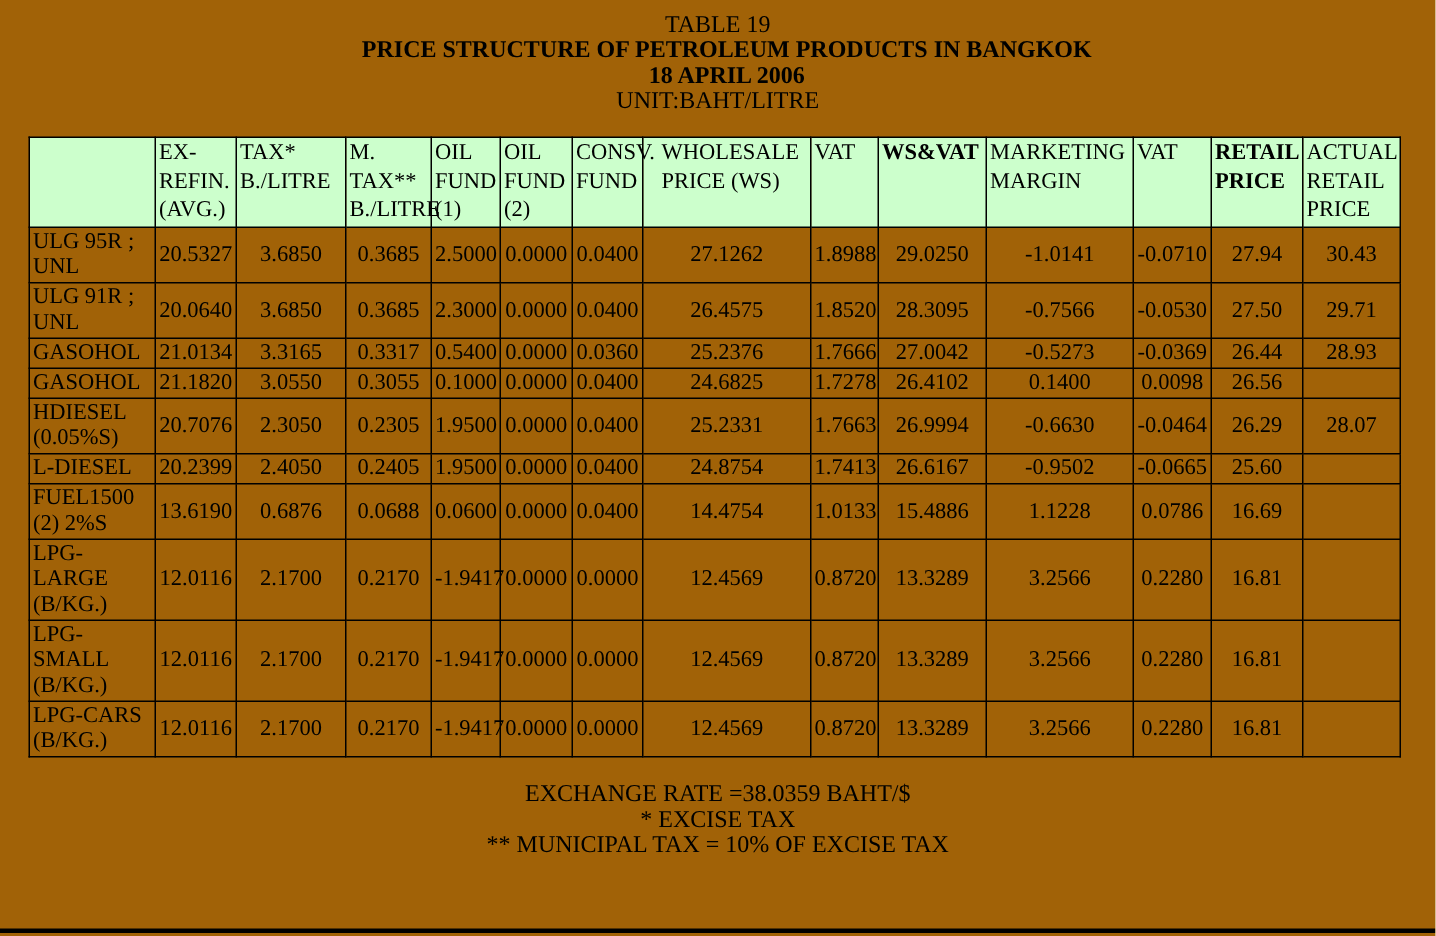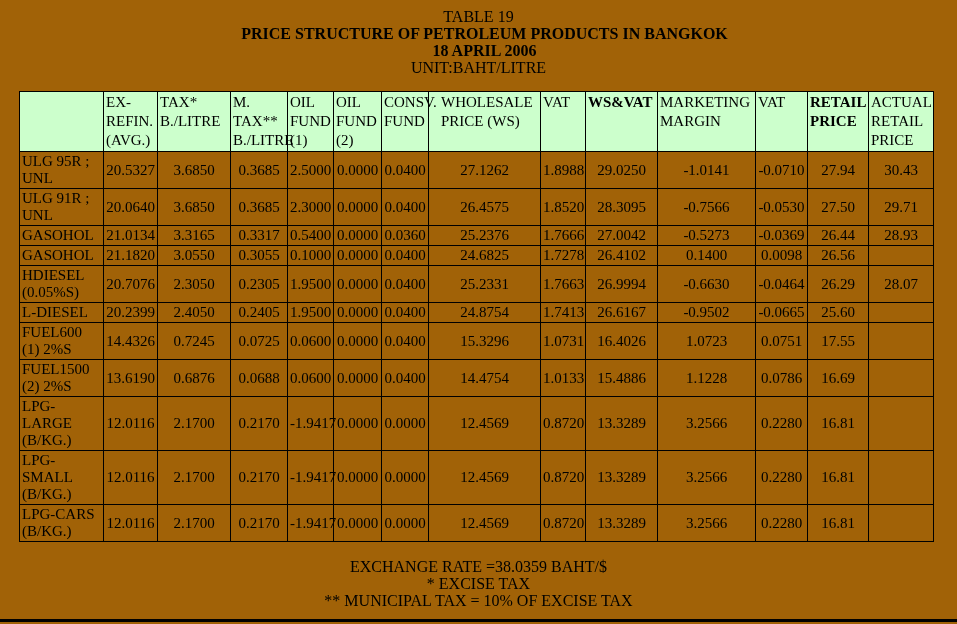--- a/index.html
+++ b/index.html
@@ -224,37 +224,20 @@
           <td class="num">0.0400</td>
           <td class="num">24.8754</td>
           <td class="num">1.7413</td>
           <td class="num">26.6167</td>
           <td class="num">-0.9502</td>
           <td class="num">-0.0665</td>
           <td class="num">25.60</td>
           <td class="num"></td>
         </tr>
         <tr>
-          <td class="product">FUEL600
-(1) 2%S</td>
-          <td class="num">14.4326</td>
-          <td class="num">0.7245</td>
-          <td class="num">0.0725</td>
-          <td class="num">0.0600</td>
-          <td class="num">0.0000</td>
-          <td class="num">0.0400</td>
-          <td class="num">15.3296</td>
-          <td class="num">1.0731</td>
-          <td class="num">16.4026</td>
-          <td class="num">1.0723</td>
-          <td class="num">0.0751</td>
-          <td class="num">17.55</td>
-          <td class="num"></td>
-        </tr>
-        <tr>
           <td class="product">FUEL1500
 (2) 2%S</td>
           <td class="num">13.6190</td>
           <td class="num">0.6876</td>
           <td class="num">0.0688</td>
           <td class="num">0.0600</td>
           <td class="num">0.0000</td>
           <td class="num">0.0400</td>
           <td class="num">14.4754</td>
           <td class="num">1.0133</td>

